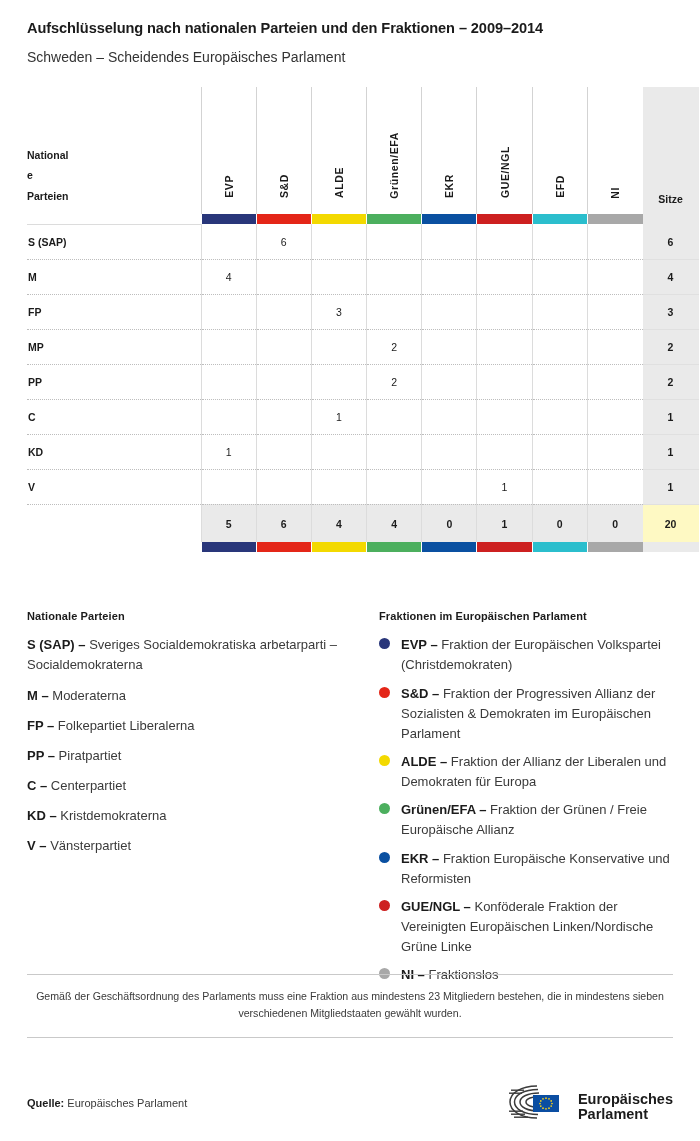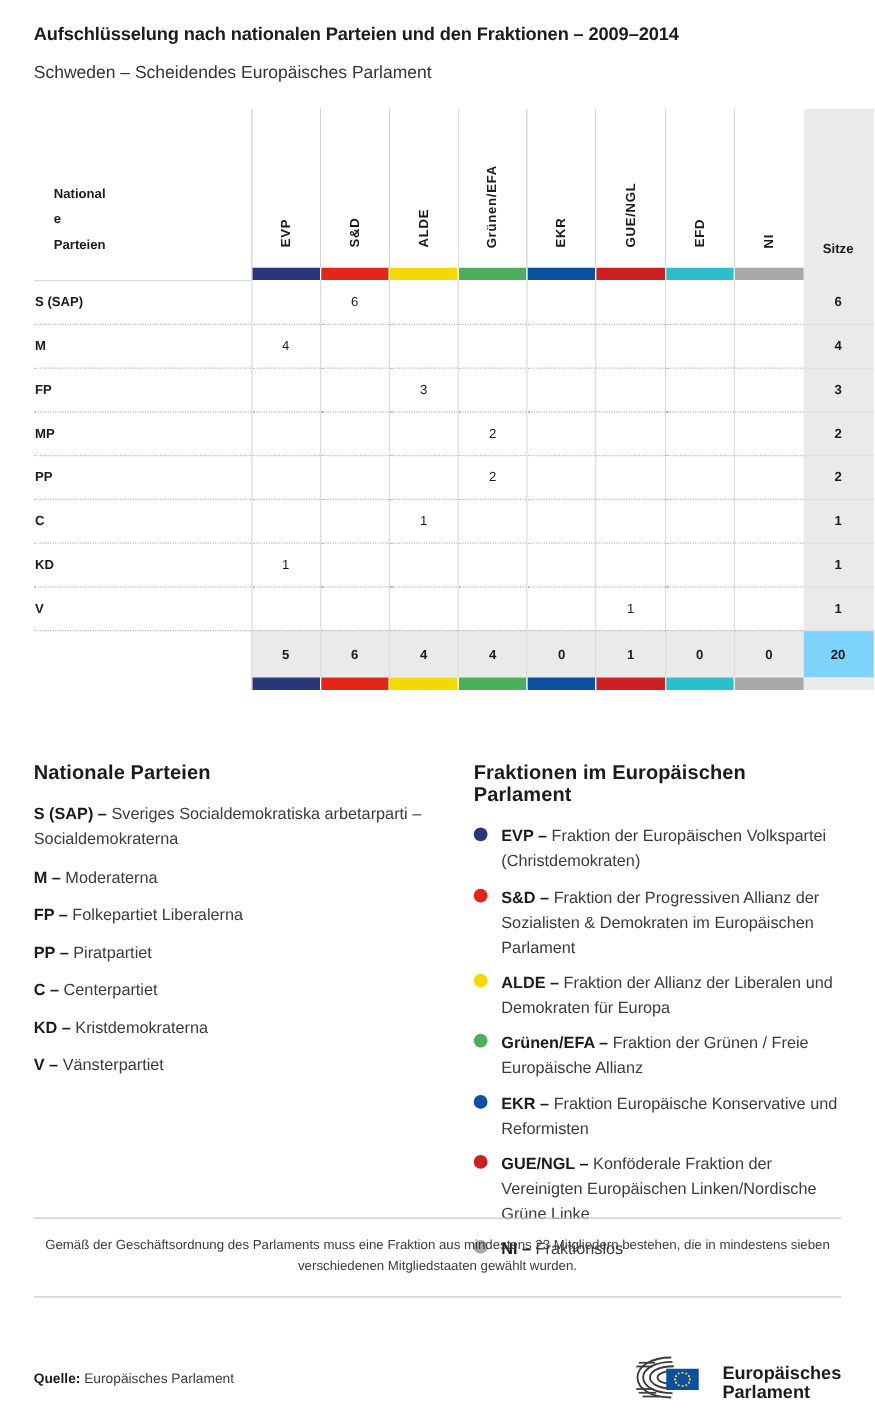--- a/index.html
+++ b/index.html
@@ -47,21 +47,21 @@
     writing-mode:vertical-rl; transform:rotate(180deg);
     font-size:10.5px; font-weight:bold; color:#1b1b1b;
     letter-spacing:0.6px; white-space:nowrap;
   }
   .hd-party {
     height:127px; vertical-align:bottom; background:#fff;
     font-size:10.5px; font-weight:bold; color:#1b1b1b;
     padding-bottom:8px !important; line-height:1.95;
     width:174px; word-break:break-all;
   }
-  .hd-party .ln { display:block;margin-left:16px; }
+  .hd-party .ln { display:block; }
   .hd-seats {
     height:127px; vertical-align:bottom; background:#eaeaea;
     text-align:center; font-size:10.5px; font-weight:bold; color:#1b1b1b;
     padding-bottom:9px !important;
   }
 
   
   tr.band td { height:10px; padding:0; }
   tr.band td.swatch { border-left:1px solid #fff; }
   tr.band td.blank-left { border-bottom:1px solid #dcdcdc; }
@@ -82,32 +82,32 @@
     border-bottom:1px solid #e0e0e0;
   }
   tr.drow:last-of-type td { border-bottom:1px dotted #bdbdbd; }
 
   
   tr.totals td { height:38px; font-size:10.5px; font-weight:bold; color:#1b1b1b; }
   tr.totals td.tnum {
     text-align:center; background:#eaeaea; border-left:1px solid #dcdcdc;
   }
   tr.totals td.tblank { background:#fff; }
-  tr.totals td.tseat { text-align:center; background:#7dd3fc; }
+  tr.totals td.tseat { text-align:center; background:#fef9c3; }
 
   tr.band2 td { height:10px; padding:0; }
   tr.band2 td.swatch { border-left:1px solid #fff; }
   tr.band2 td.blank-seats { background:#eaeaea; }
 
   
   .legends { display:flex; margin-top:58px; }
   .leg-left  { width:352px; padding-right:14px; }
   .leg-right { width:293px; }
   .leg-h {
-    font-size:16px; font-weight:bold; color:#1b1b1b;
+    font-size:11px; font-weight:bold; color:#1b1b1b;
     margin-bottom:13px; letter-spacing:0.1px;
   }
   .leg-item {
     font-size:13px; line-height:1.55; color:#3a3a3a;
     margin-bottom:10px;
   }
   .leg-item b { color:#1b1b1b; font-weight:bold; }
   .leg-right .leg-item { display:flex; align-items:flex-start; margin-bottom:8px; }
   .dot {
     width:11px; height:11px; border-radius:50%;

